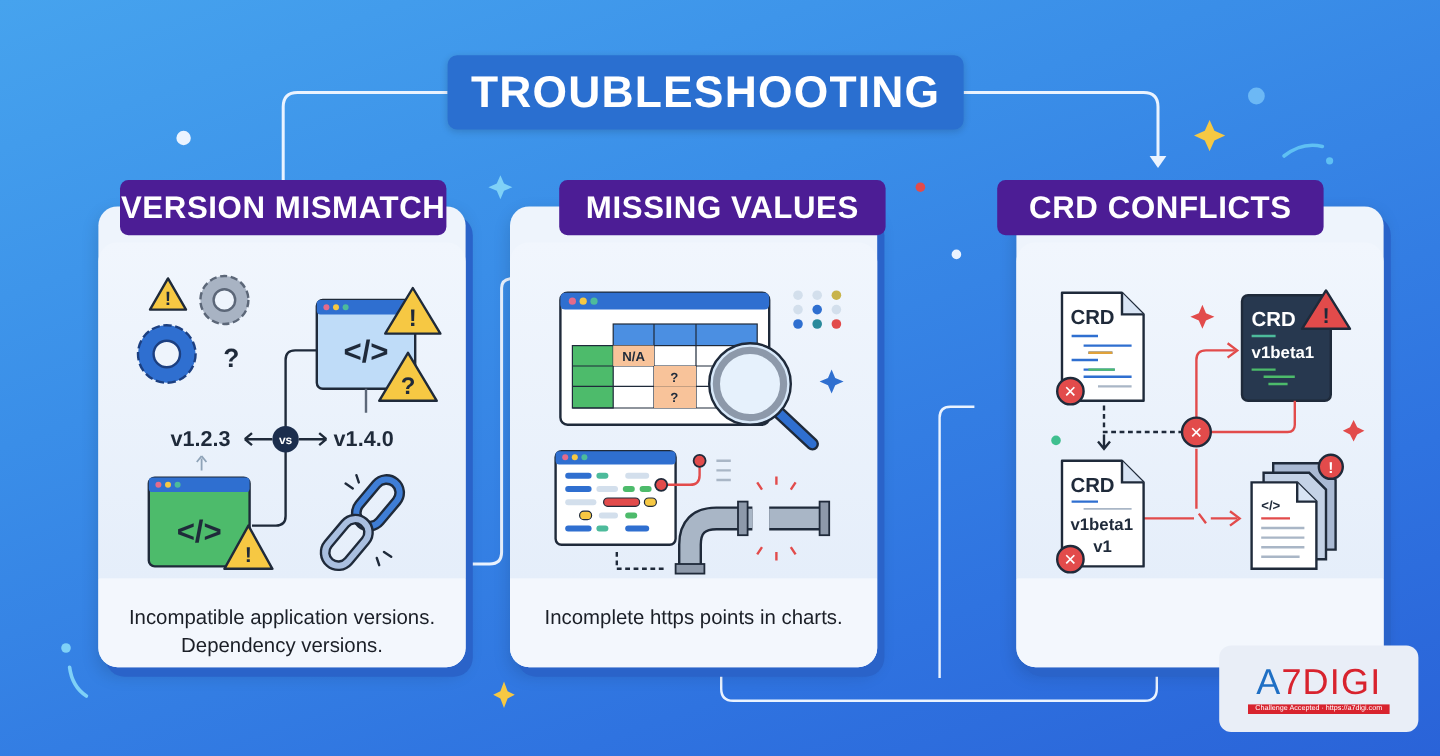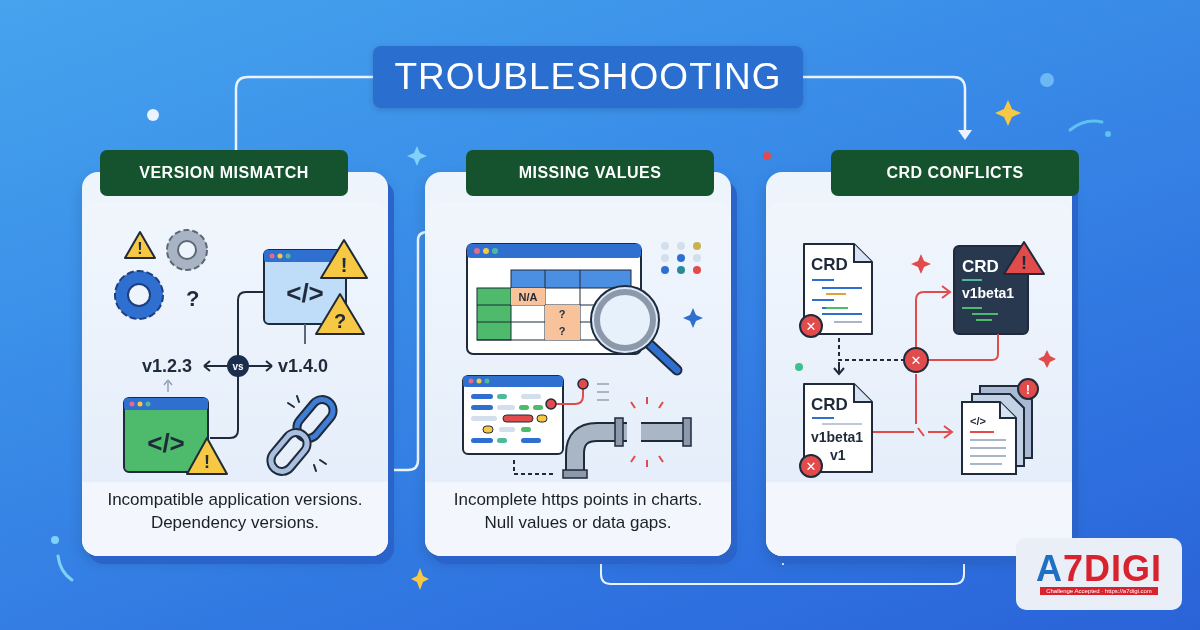--- a/index.html
+++ b/index.html
@@ -1,33 +1,33 @@
 <!DOCTYPE html>
 <html><head>
 <meta charset="utf-8">
 <style>
   *{box-sizing:border-box;margin:0;padding:0}
   html,body{width:1200px;height:630px;overflow:hidden}
   body{position:relative;font-family:"Liberation Sans","DejaVu Sans",sans-serif;
     background:linear-gradient(160deg,#46a3ee 0%,#3a8ee8 35%,#2f73e0 75%,#2a63d8 100%);}
   .abs{position:absolute}
   .title{position:absolute;left:373px;top:46px;width:430px;height:62px;background:#2a6fd0;border-radius:8px;
-    color:#fff;font-weight:400;font-size:37px;letter-spacing:1px;display:flex;align-items:center;justify-content:center;
+    color:#fff;font-weight:700;font-size:37px;letter-spacing:1px;display:flex;align-items:center;justify-content:center;
     box-shadow:0 2px 6px rgba(0,0,0,.15)}
   .card{position:absolute;top:172px;width:306px;height:384px;background:#eef4fc;border-radius:16px;
     box-shadow:6px 8px 0 #2a63c9,0 6px 14px rgba(0,0,0,.15)}
-  .card-head{position:absolute;top:150px;width:248px;height:46px;background:#14532d;border-radius:7px;color:#fff;
-    font-weight:700;font-size:16px;letter-spacing:.5px;display:flex;align-items:center;justify-content:center;z-index:3}
+  .card-head{position:absolute;top:150px;width:272px;height:46px;background:#4c1d95;border-radius:7px;color:#fff;
+    font-weight:700;font-size:26px;letter-spacing:.5px;display:flex;align-items:center;justify-content:center;z-index:3}
   .card-art{position:absolute;left:0;top:30px;width:306px;height:280px;background:linear-gradient(#f1f6fd,#e5eefa);border-radius:16px 16px 0 0}
   .card-desc{position:absolute;left:0;top:310px;width:306px;height:74px;background:#f3f7fd;border-radius:0 0 16px 16px;
-    display:flex;flex-direction:column;align-items:center;justify-content:flex-start;padding-top:6px;
+    display:flex;flex-direction:column;align-items:center;justify-content:flex-start;padding-top:21px;
     color:#1b1f27;font-size:17px;line-height:23px;text-align:center}
   .logo{position:absolute;left:1016px;top:538px;width:166px;height:72px;background:#e9eef7;border-radius:10px;
     display:flex;flex-direction:column;align-items:center;justify-content:center}
-  .logo-main{font-weight:700;font-size:36px;letter-spacing:1px;line-height:30px}
+  .logo-main{font-weight:400;font-size:30px;letter-spacing:1px;line-height:30px}
   .logo-a{color:#1f6fc4}
   .logo-rest{color:#d8232e}
   .logo-tag{margin-top:3px;font-size:6px;color:#fff;background:#d8232e;padding:1px 6px;white-space:nowrap}
   svg text{font-family:"Liberation Sans","DejaVu Sans",sans-serif}
 </style>
 </head>
 <body>
 
 <svg class="abs" style="left:0;top:0;z-index:1" width="1200" height="630">
 
@@ -200,26 +200,25 @@
         <path d="M216 230 H258" fill="none" stroke="#a9b6c6" stroke-width="16"></path>
         <rect x="190" y="216" width="8" height="28" fill="#8d99aa" stroke="#1f2a3a" stroke-width="1.5"></rect>
         <rect x="258" y="216" width="8" height="28" fill="#8d99aa" stroke="#1f2a3a" stroke-width="1.5"></rect>
         <rect x="138" y="268" width="24" height="8" fill="#8d99aa" stroke="#1f2a3a" stroke-width="1.5"></rect>
         <path d="M210 206 l-4 -6 M222 202 l0 -7 M234 206 l4 -6 M210 254 l-4 6 M222 258 l0 7 M234 254 l4 6" stroke="#e24b4b" stroke-width="2"></path>
       </g>
     </svg>
   </div>
   <div class="card-desc">
     <span>Incomplete https points in charts.</span>
-    <span>Null values or data gaps.</span>
   </div>
 </div>
 
 <div class="card-head" style="left:831px">CRD CONFLICTS</div>
-<div class="card" style="left:766px;z-index:2">
+<div class="card" style="left:847px;z-index:2">
   <div class="card-art">
     <svg width="306" height="280" viewBox="0 0 306 280">
 
       <g>
         <path d="M38 42 H88 L106 60 V132 H38 Z" fill="#fff" stroke="#1f2a3a" stroke-width="2" stroke-linejoin="round"></path>
         <path d="M88 42 V60 H106" fill="#d8e4f4" stroke="#1f2a3a" stroke-width="2"></path>
         <text x="45" y="68" font-size="17" font-weight="700" fill="#1f2a3a">CRD</text>
         <path d="M46 78 H68 M56 86 H96 M60 92 H80 M46 98 H68 M56 106 H82 M56 112 H96" stroke="#2f6fd0" stroke-width="2"></path>
         <path d="M60 92 H80" stroke="#e0a23a" stroke-width="2"></path>
         <path d="M60 106 H82" stroke="#4dbb6b" stroke-width="2"></path>

